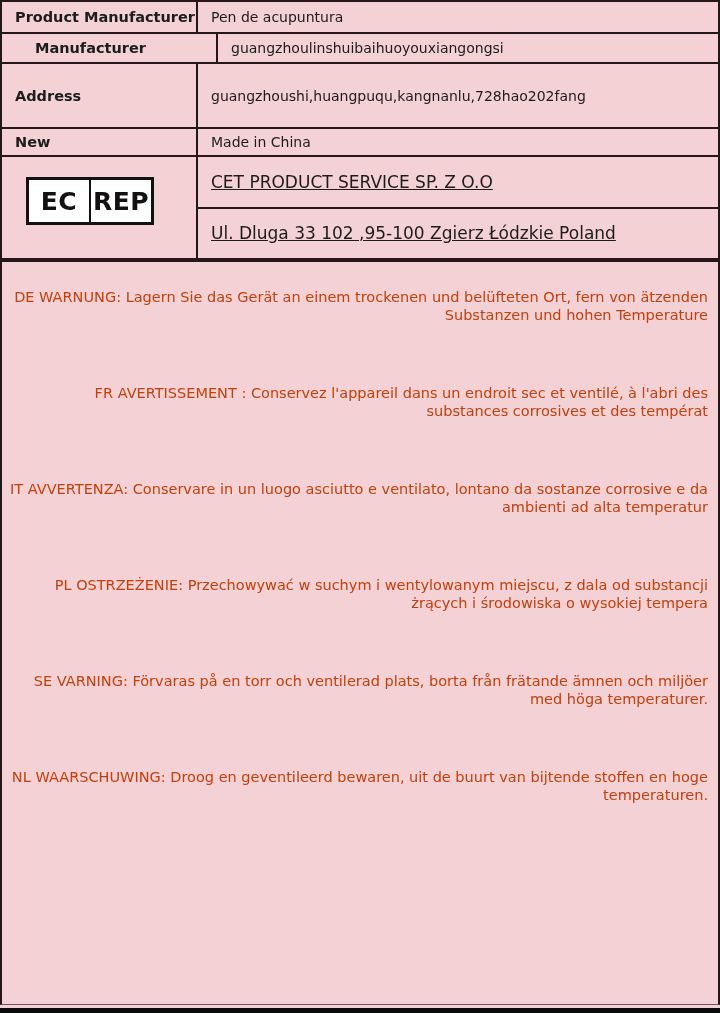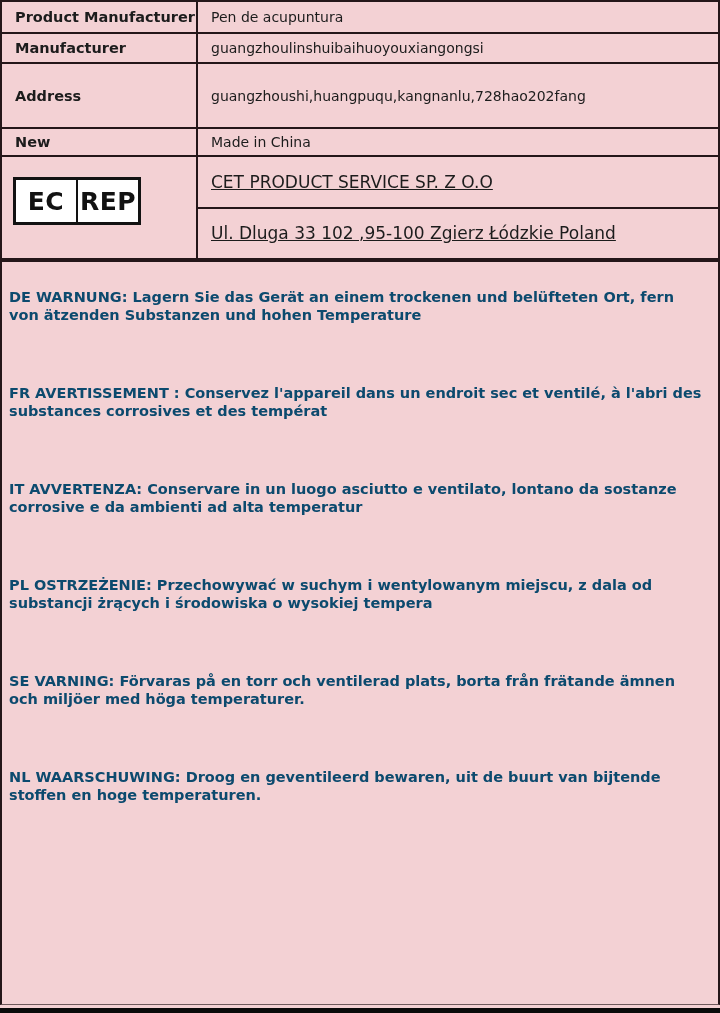--- a/index.html
+++ b/index.html
@@ -34,34 +34,34 @@
     padding-left: 13px;
     border-right: 2px solid #241619;
   }
   .cell-value {
     font-size: 14px;
     display: flex;
     align-items: center;
     padding-left: 13px;
   }
   .h-r1 { height: 32px; }
-  .h-r2 { height: 30px; }
+  .h-r2 { height: 30px; padding-left: 20px; }
   .h-r3 { height: 65px; }
   .h-r4 { height: 32px; }
   .h-r5 { height: 28px; }
   .h-r6 { height: 101px; }
 
   
   .ecrep-cell {
     border-right: 2px solid #241619;
     position: relative;
   }
   .ecrep-box {
     position: absolute;
-    left: 11px;
+    left: 24px;
     top: 20px;
     width: 128px;
     height: 48px;
     background: #ffffff;
     border: 3px solid #121212;
     display: grid;
     grid-template-columns: 62px 1fr;
   }
   .ecrep-box .sym {
     display: flex;
@@ -88,25 +88,26 @@
   .warnings {
     flex: 1 1 auto;
     border-left: 2px solid #241619;
     border-right: 2px solid #241619;
     border-top: 2px solid #241619;
     border-bottom: 1px solid #6e585b;
     padding: 26px 10px 0 7px;
     overflow: hidden;
   }
   .warning {
-    color: #0c4a6e;
-    font-weight: bold;
+    color: #c2410c;
+    font-weight: normal;
     font-size: 14.5px;
     line-height: 18px;
     margin-bottom: 60px;
+    text-align: right;
   }
   .warning:last-child { margin-bottom: 0; }
 
   
   .bottom-bar {
     flex: 0 0 auto;
     height: 5px;
     margin-top: 3px;
     background: #0a0a0a;
   }

